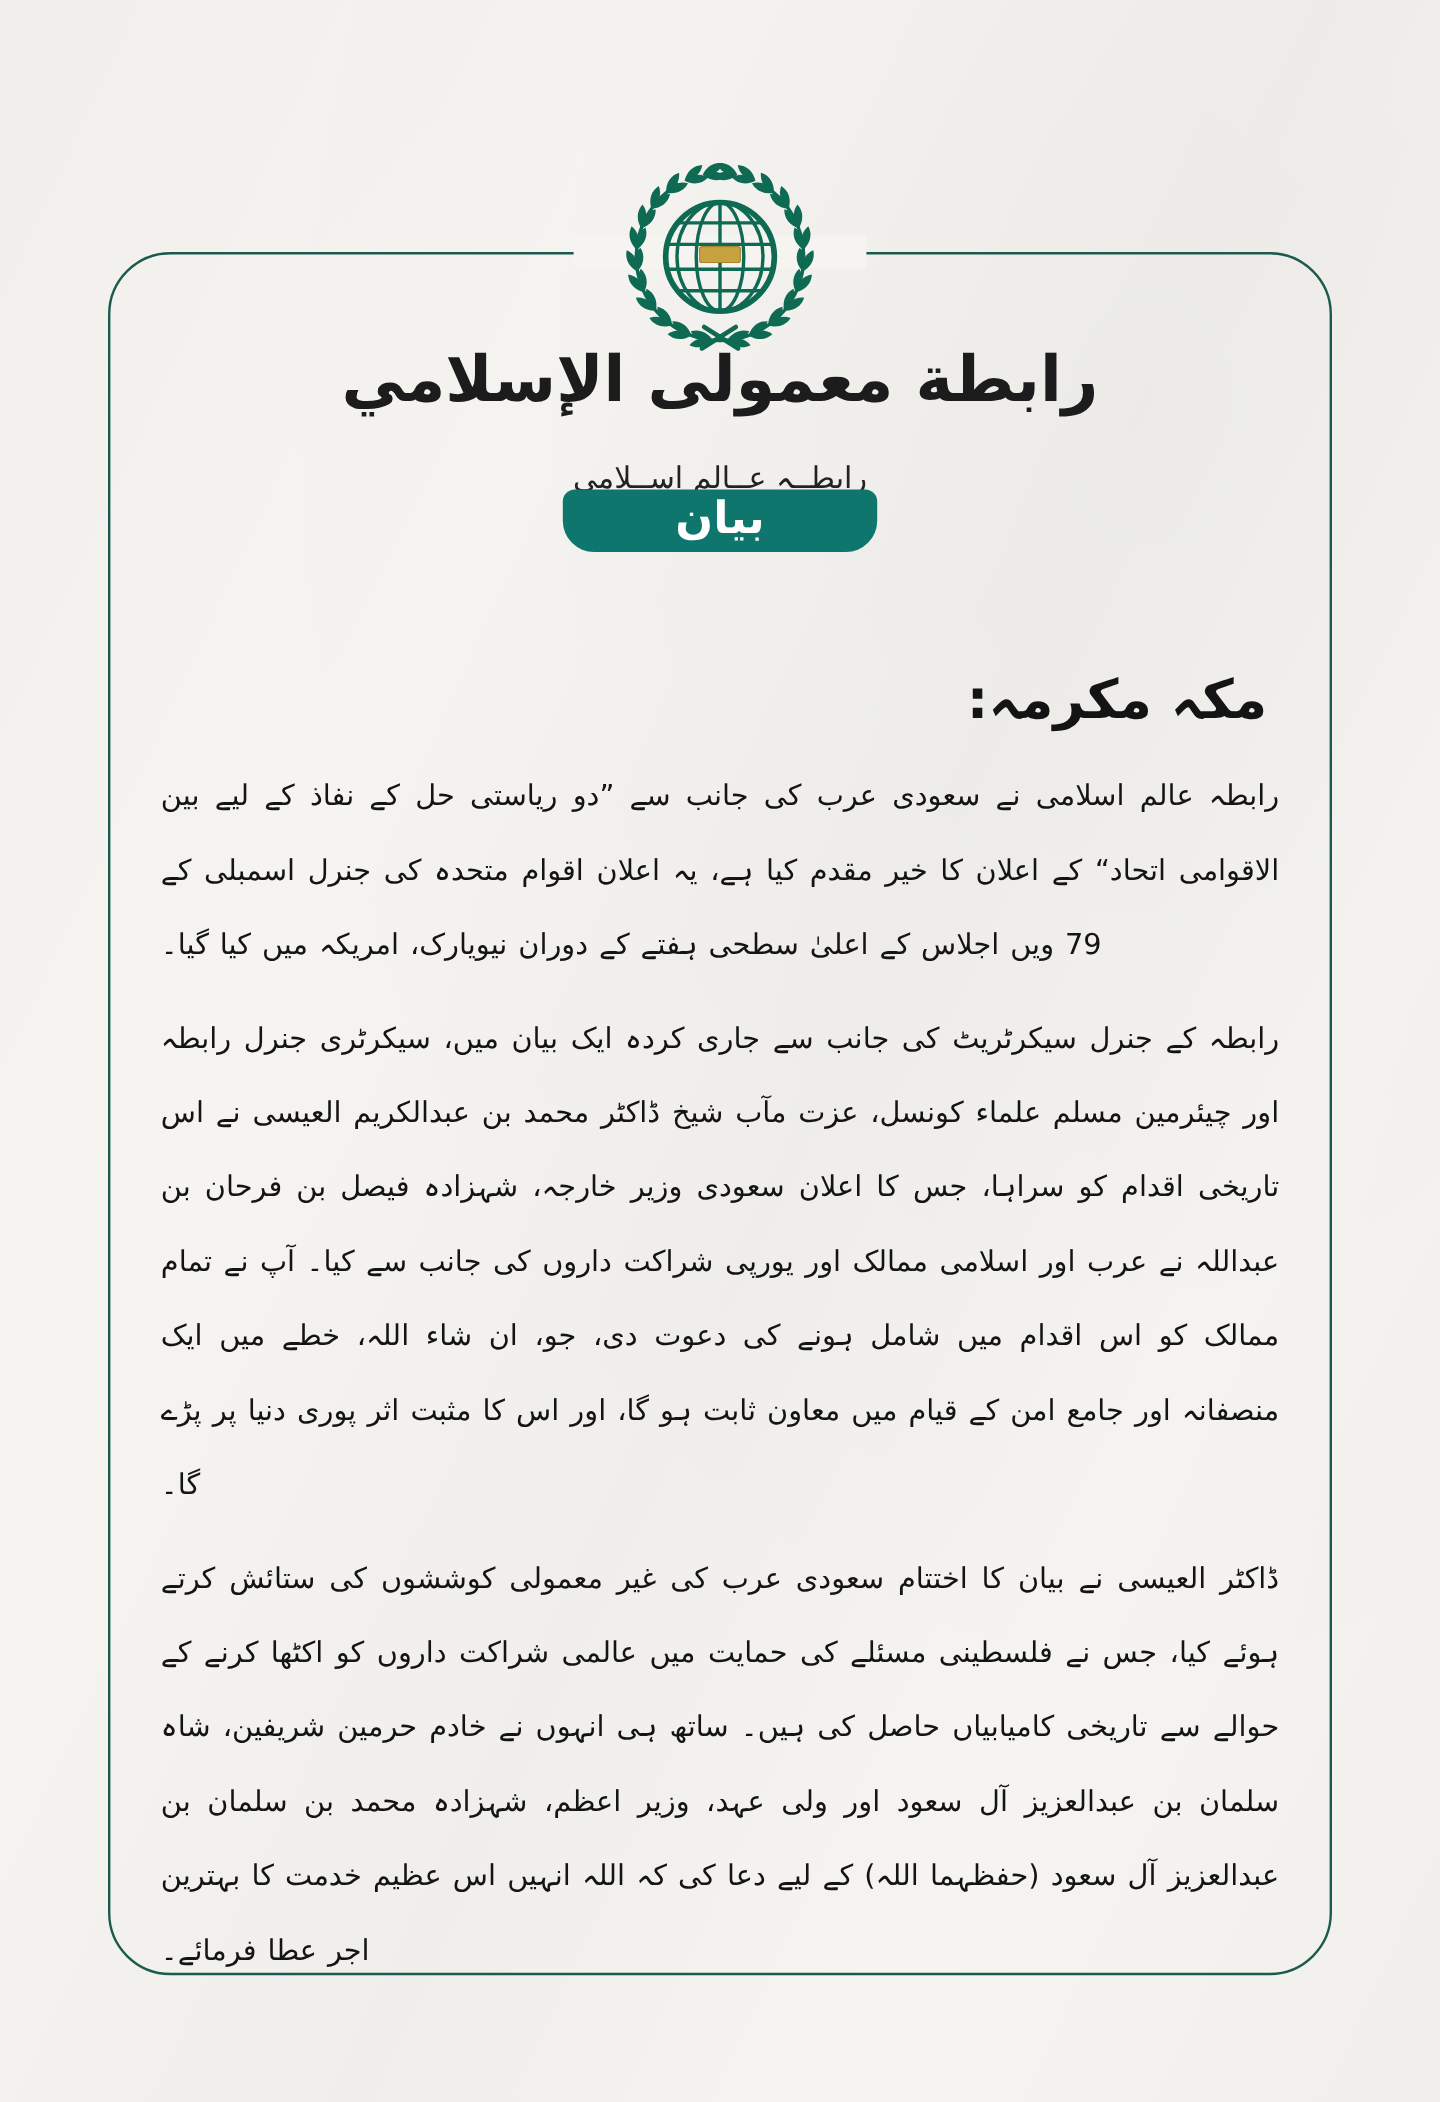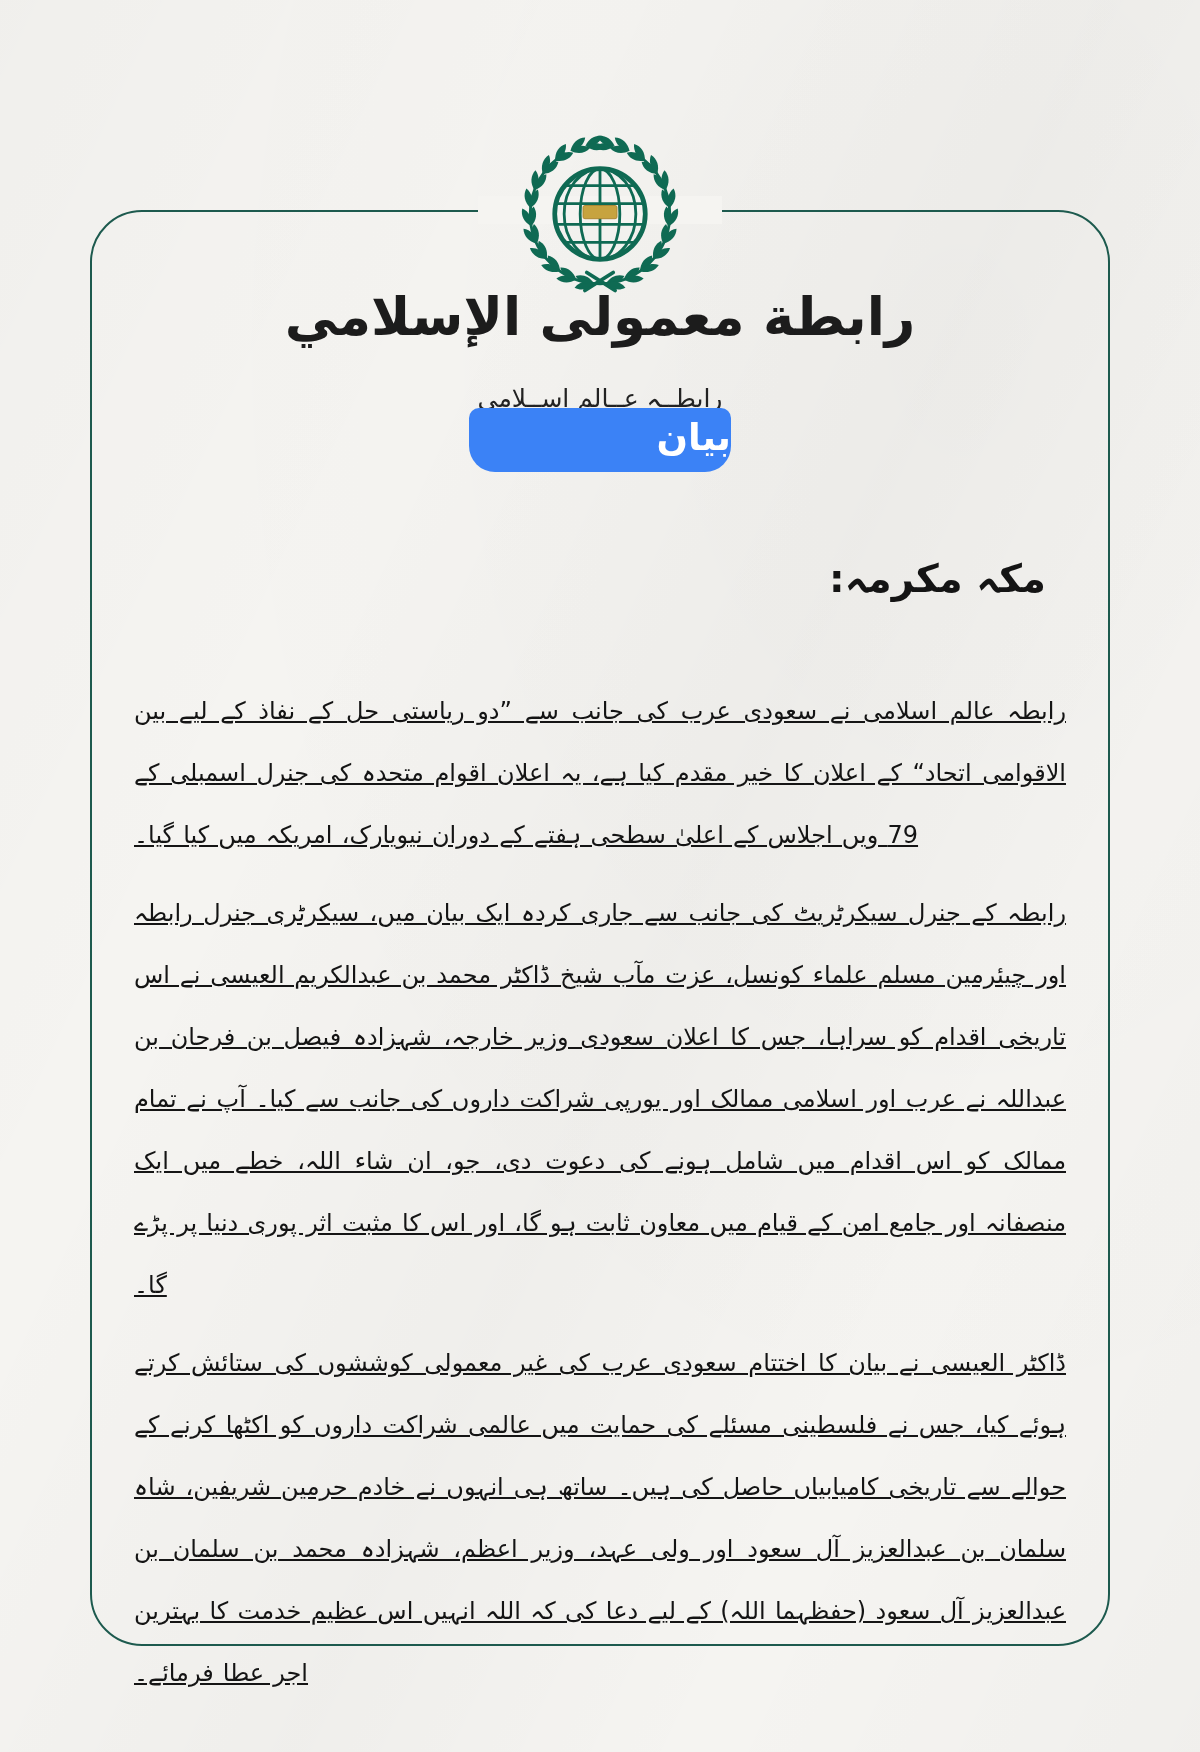--- a/index.html
+++ b/index.html
@@ -34,36 +34,35 @@
     position:absolute;left:0;right:0;top:288px;
     font-size:53px;font-weight:bold;color:#1c1c1c;direction:rtl;
     letter-spacing:0px;line-height:1.1;
   }
   .title-urdu{
     position:absolute;left:0;right:0;top:356px;
     font-size:25px;color:#222;direction:rtl;line-height:1.3;margin-top:27px;
   }
   .banner{
     position:absolute;left:50%;top:408px;transform:translateX(-50%);
-    width:262px;height:64px;background:#3b82f6;
+    width:262px;height:52px;background:#0f766e;
     border-radius:10px 10px 26px 26px;
-    display:flex;align-items:center;
+    display:flex;align-items:center;justify-content:center;
   }
   .banner-label{
     color:#ffffff;font-size:37px;font-weight:bold;direction:rtl;
     padding-bottom:6px;
   }
   .dateline{
-    position:absolute;right:154px;top:556px;z-index:3;
-    font-size:39px;font-weight:bold;direction:rtl;color:#141414;
+    position:absolute;right:144px;top:556px;z-index:3;
+    font-size:45px;font-weight:bold;direction:rtl;color:#141414;
   }
   .body-text{
-    position:absolute;left:134px;top:680px;width:932px;z-index:3;
+    position:absolute;left:134px;top:632px;width:932px;z-index:3;
     direction:rtl;
-    text-decoration:underline;
   }
   .body-text p{
     margin:0 0 16px 0;
     font-size:24px;line-height:62px;color:#141414;
     text-align:justify;text-align-last:left;
     word-spacing:1.5px;
   }
 </style>
 </head>
 <body>

